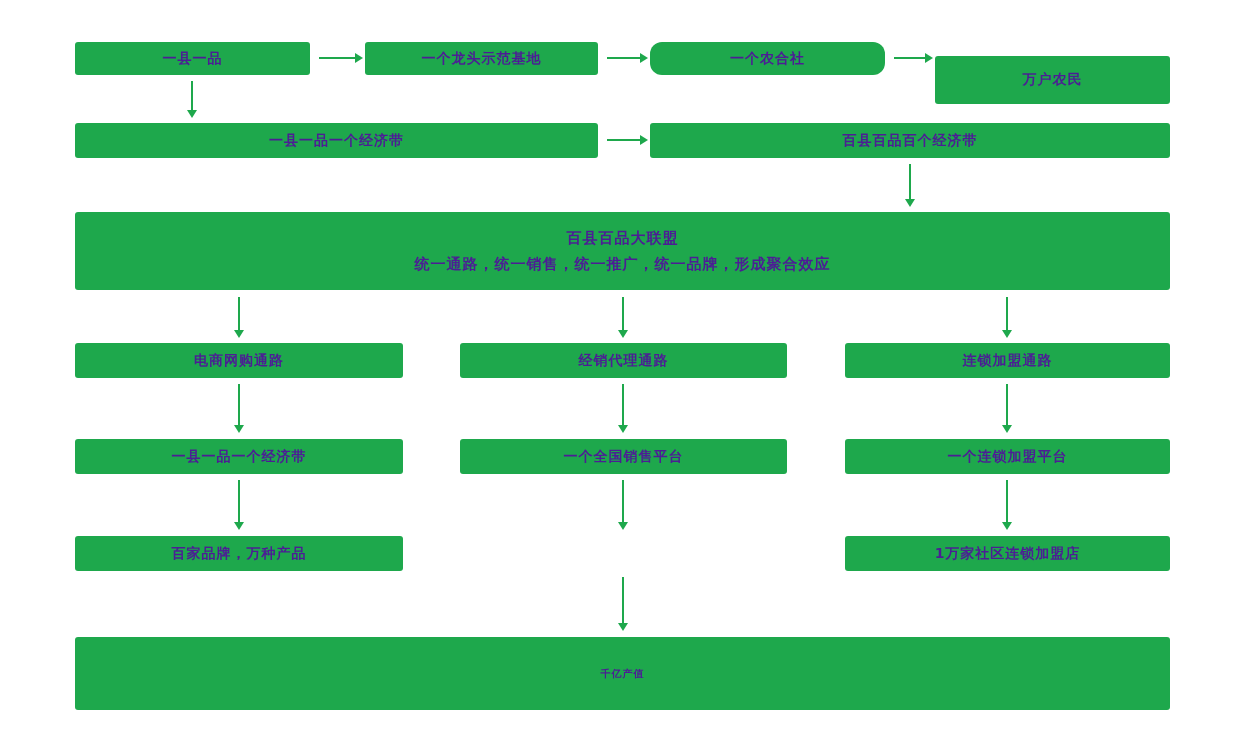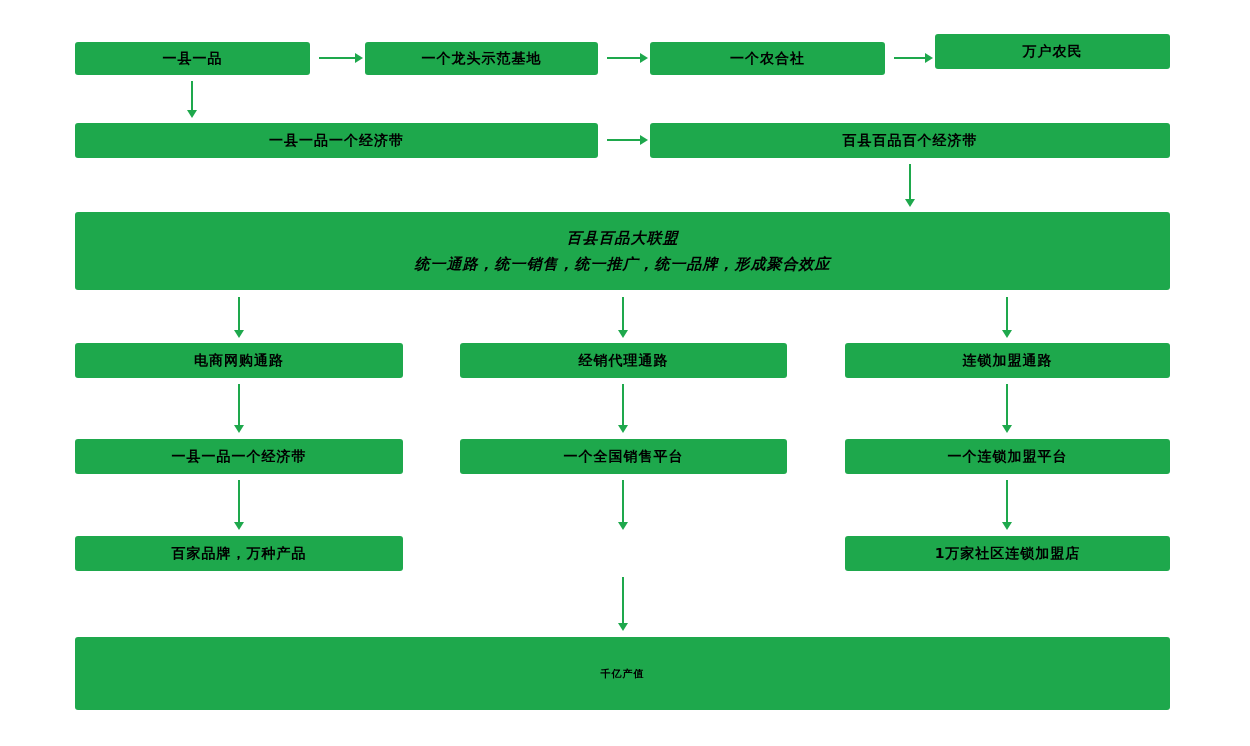--- a/index.html
+++ b/index.html
@@ -11,21 +11,21 @@
   .canvas {
     position: relative;
     width: 1250px;
     height: 746px;
     background: #ffffff;
     overflow: hidden;
   }
   .node {
     position: absolute;
     background: var(--green, #1ea84c);
-    color: #000000;
+    color: #4c1d95;
     font-size: 14px;
     font-weight: bold;
     display: flex;
     align-items: center;
     justify-content: center;
     text-align: center;
     border-radius: 3px;
     box-sizing: border-box;
     letter-spacing: 1px;
   }
@@ -71,33 +71,33 @@
 </style>
 </head>
 <body>
 
 <div class="canvas">
 
   <div class="node" style="left:75px; top:42px; width:235px; height:33px;">一县一品</div>
   <div class="arrow-h" style="left:319px; top:57px; width:36px;"></div>
   <div class="node" style="left:365px; top:42px; width:233px; height:33px;">一个龙头示范基地</div>
   <div class="arrow-h" style="left:607px; top:57px; width:33px;"></div>
-  <div class="node" style="left:650px; top:42px; width:235px; height:33px;">一个农合社</div>
+  <div class="node" style="left:650px; top:42px; width:235px; height:33px;border-radius:12px;">一个农合社</div>
   <div class="arrow-h" style="left:894px; top:57px; width:31px;"></div>
-  <div class="node" style="left:935px; top:34px; width:235px; height:35px;">万户农民</div>
+  <div class="node" style="left:935px; top:56px; width:235px; height:48px;">万户农民</div>
 
   <div class="arrow-v" style="left:191px; top:81px; height:29px;"></div>
 
   <div class="node" style="left:75px; top:123px; width:523px; height:35px;">一县一品一个经济带</div>
   <div class="arrow-h" style="left:607px; top:139px; width:33px;"></div>
   <div class="node" style="left:650px; top:123px; width:520px; height:35px;">百县百品百个经济带</div>
 
   <div class="arrow-v" style="left:909px; top:164px; height:35px;"></div>
 
-  <div class="node big" style="left:75px; top:212px; width:1095px; height:78px;font-style:italic;">
+  <div class="node big" style="left:75px; top:212px; width:1095px; height:78px;">
     <div>百县百品大联盟</div>
     <div>统一通路，统一销售，统一推广，统一品牌，形成聚合效应</div>
   </div>
 
   <div class="arrow-v" style="left:238px; top:297px; height:33px;"></div>
   <div class="arrow-v" style="left:622px; top:297px; height:33px;"></div>
   <div class="arrow-v" style="left:1006px; top:297px; height:33px;"></div>
 
   <div class="node" style="left:460px; top:343px; width:327px; height:35px;">经销代理通路</div>
   <div class="node" style="left:75px; top:343px; width:328px; height:35px;">电商网购通路</div>

